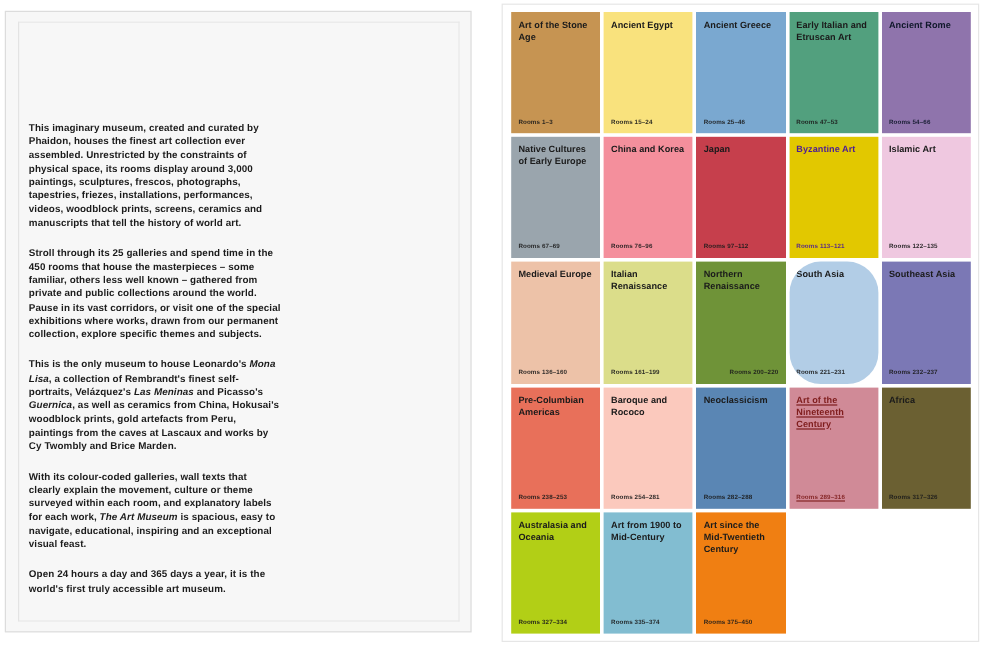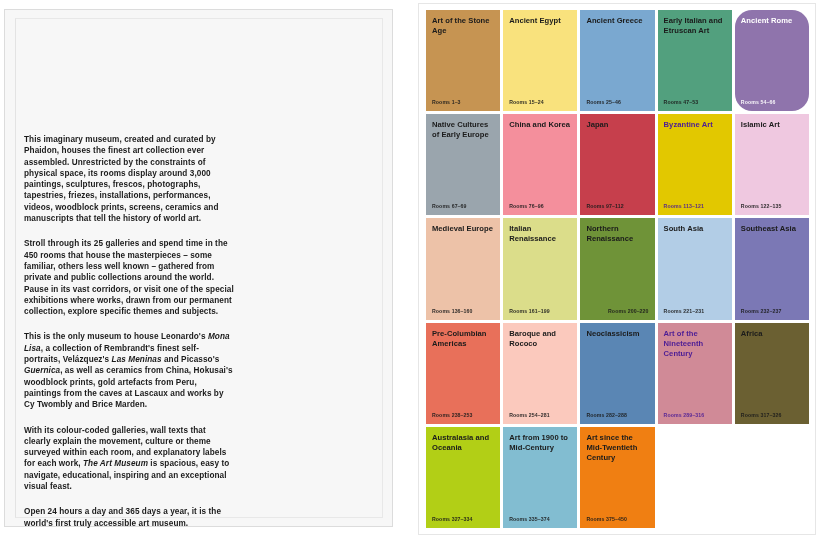--- a/index.html
+++ b/index.html
@@ -39,21 +39,21 @@
     background: #f7f7f7;
     border-left: 1px solid #e3e3e3;
     border-top: 1px solid #e8e8e8;
     border-right: 1px solid #e8e8e8;
     border-bottom: 1px solid #e8e8e8;
     padding: 0;
   }
   .intro-body {
     position: absolute;
     left: 8px;
-    top: 115px;
+    top: 82px;
     width: 210px;
   }
   .intro-body p {
     margin: 0 0 14px 0;
     font-size: 8.2px;
     line-height: 11.3px;
     color: #1b1b1b;
     font-weight: 700;
     letter-spacing: 0.01em;
   }
@@ -129,21 +129,21 @@
           <div class="tile-rooms">Rooms 15–24</div>
         </div>
         <div class="tile" style="background: rgb(122, 168, 208); color: rgb(27, 27, 27);">
           <div class="tile-title">Ancient Greece</div>
           <div class="tile-rooms">Rooms 25–46</div>
         </div>
         <div class="tile" style="background: rgb(82, 160, 126); color: rgb(27, 27, 27);">
           <div class="tile-title">Early Italian and Etruscan Art</div>
           <div class="tile-rooms">Rooms 47–53</div>
         </div>
-        <div class="tile" style="background: rgb(143, 116, 172); color: #ffffff; border-radius: 17px;">
+        <div class="tile" style="background: rgb(143, 116, 172); color: #0f172a;">
           <div class="tile-title">Ancient Rome</div>
           <div class="tile-rooms">Rooms 54–66</div>
         </div>
         <div class="tile" style="background: rgb(154, 165, 173); color: rgb(27, 27, 27);">
           <div class="tile-title">Native Cultures of Early Europe</div>
           <div class="tile-rooms">Rooms 67–69</div>
         </div>
         <div class="tile" style="background: rgb(244, 143, 156); color: rgb(27, 27, 27);">
           <div class="tile-title">China and Korea</div>
           <div class="tile-rooms">Rooms 76–96</div>
@@ -165,41 +165,41 @@
           <div class="tile-rooms">Rooms 136–160</div>
         </div>
         <div class="tile" style="background: rgb(219, 221, 138); color: rgb(27, 27, 27);">
           <div class="tile-title">Italian Renaissance</div>
           <div class="tile-rooms">Rooms 161–199</div>
         </div>
         <div class="tile" style="background: rgb(111, 147, 56); color: rgb(27, 27, 27); align-items: flex-end;">
           <div class="tile-title">Northern Renaissance</div>
           <div class="tile-rooms">Rooms 200–220</div>
         </div>
-        <div class="tile" style="background: rgb(178, 205, 230); color: rgb(27, 27, 27);">
+        <div class="tile" style="background: rgb(178, 205, 230); color: rgb(27, 27, 27); border-radius: 26px;">
           <div class="tile-title">South Asia</div>
           <div class="tile-rooms">Rooms 221–231</div>
         </div>
         <div class="tile" style="background: rgb(123, 120, 181); color: rgb(27, 27, 27);">
           <div class="tile-title">Southeast Asia</div>
           <div class="tile-rooms">Rooms 232–237</div>
         </div>
         <div class="tile" style="background: rgb(232, 112, 90); color: rgb(27, 27, 27);">
           <div class="tile-title">Pre-Columbian Americas</div>
           <div class="tile-rooms">Rooms 238–253</div>
         </div>
         <div class="tile" style="background: rgb(251, 201, 189); color: rgb(27, 27, 27);">
           <div class="tile-title">Baroque and Rococo</div>
           <div class="tile-rooms">Rooms 254–281</div>
         </div>
         <div class="tile" style="background: rgb(90, 134, 180); color: rgb(27, 27, 27);">
           <div class="tile-title">Neoclassicism</div>
           <div class="tile-rooms">Rooms 282–288</div>
         </div>
-        <div class="tile" style="background: rgb(208, 138, 151); color: #4c1d95;">
+        <div class="tile" style="background: rgb(208, 138, 151); color: #7f1d1d; text-decoration: underline;">
           <div class="tile-title">Art of the Nineteenth Century</div>
           <div class="tile-rooms">Rooms 289–316</div>
         </div>
         <div class="tile" style="background: rgb(107, 96, 50); color: rgb(27, 27, 27); justify-content: space-between;">
           <div class="tile-title">Africa</div>
           <div class="tile-rooms">Rooms 317–326</div>
         </div>
         <div class="tile" style="background: rgb(178, 207, 22); color: rgb(27, 27, 27);">
           <div class="tile-title">Australasia and Oceania</div>
           <div class="tile-rooms">Rooms 327–334</div>

